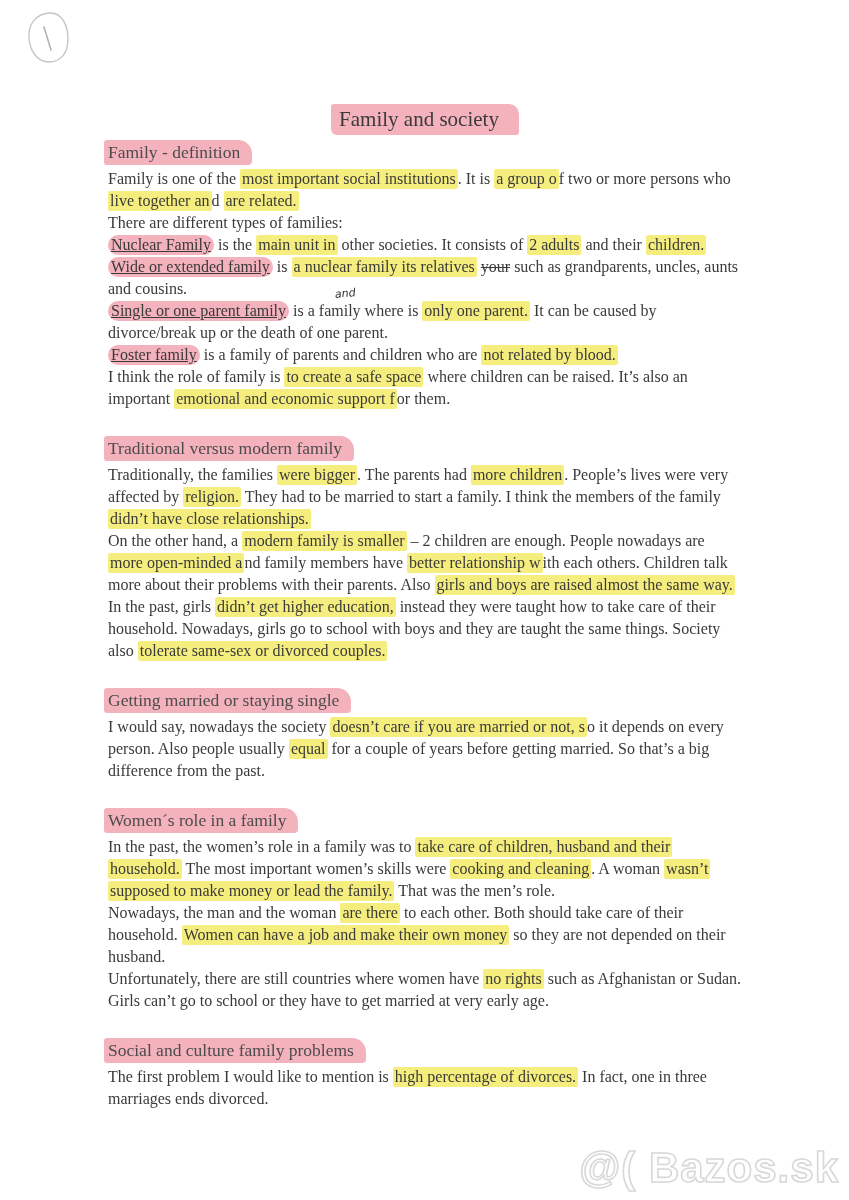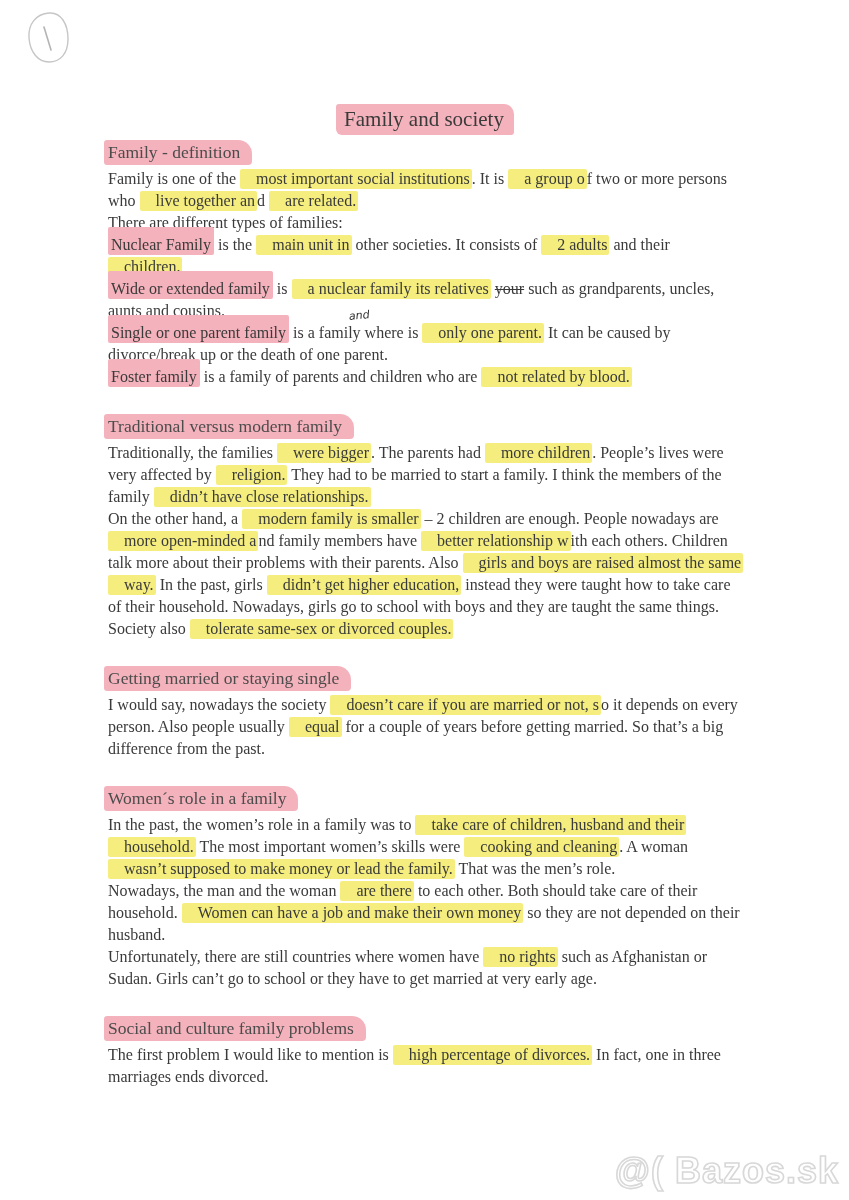--- a/index.html
+++ b/index.html
@@ -36,21 +36,21 @@
     width: 634px;
   }
   .doc-title {
     text-align: center;
     font-size: 21px;
     line-height: 26px;
     margin: 0 0 8px 0;
   }
   .title-hl {
     background: var(--highlight-pink, #f4b2bc);
-    padding: 3px 10px 4px 8px;
+    padding: 3px 20px 4px 8px;
     border-radius: 3px 10px 3px 6px;
   }
   .section-heading {
     font-size: 17.5px;
     font-weight: normal;
     color: var(--heading-text, #4c4c4c);
     line-height: 24px;
     margin: 26px 0 4px -4px;
   }
   .section-heading:first-of-type { margin-top: 0; }
@@ -59,30 +59,31 @@
     padding: 2px 12px 3px 4px;
     border-radius: 3px 14px 4px 3px;
   }
   .doc p {
     margin: 0;
     font-size: 16px;
     line-height: 22px;
   }
   .hl-y {
     background: var(--highlight-yellow, #f5ee7e);
-    padding: 1px 2px 2px 16px;
+    padding: 1px 2px 2px 2px;
     border-radius: 2px;
     box-decoration-break: clone;
     -webkit-box-decoration-break: clone;
   }
   .hl-p {
     background: var(--highlight-pink, #f4b2bc);
-    padding: 9px 3px 2px 3px;
-    border-radius: 2px;
+    padding: 1px 3px 2px 3px;
+    border-radius: 10px;
     box-decoration-break: clone;
+    text-decoration: underline;
     -webkit-box-decoration-break: clone;
   }
   .strike { text-decoration: line-through; text-align: center; }
   .note-anchor {
     position: relative;
     display: inline-block;
     width: 0;
     overflow: visible;
     vertical-align: baseline;
   }
@@ -97,21 +98,21 @@
     transform: rotate(-6deg);
     font-family: "DejaVu Sans", sans-serif;
   }
   
   .watermark {
     position: absolute;
     right: 10px;
     bottom: 8px;
     font-family: "Liberation Sans", "DejaVu Sans", sans-serif;
     font-weight: bold;
-    font-size: 36px;
+    font-size: 42px;
     letter-spacing: 1px;
     color: #ffffff;
     -webkit-text-stroke: 1.6px var(--watermark, #d8d8d8);
     text-shadow: 0 0 1px var(--watermark, #d8d8d8);
   }
 </style>
 </head>
 <body>
 
 <div class="scan-page">
@@ -126,20 +127,21 @@
       <span class="title-hl">Family and society</span>
     </div>
     <div id="doc-body">
         <h2 class="section-heading"><span class="heading-hl">Family - definition</span></h2>
         <p><span class="seg-plain">Family is one of the </span><span class="hl-y">most important social institutions</span><span class="seg-plain">. It is </span><span class="hl-y">a group o</span><span class="seg-plain">f two or more persons who </span><span class="hl-y">live together an</span><span class="seg-plain">d </span><span class="hl-y">are related.</span></p>
         <p><span class="seg-plain">There are different types of families:</span></p>
         <p><span class="hl-p">Nuclear Family</span><span class="seg-plain"> is the </span><span class="hl-y">main unit in</span><span class="seg-plain"> other societies. It consists of </span><span class="hl-y">2 adults</span><span class="seg-plain"> and their </span><span class="hl-y">children.</span></p>
         <p><span class="hl-p">Wide or extended family</span><span class="seg-plain"> is </span><span class="hl-y">a nuclear family its relatives</span><span class="note-anchor"><span class="note">and</span></span><span class="seg-plain"> </span><span class="strike">your</span><span class="seg-plain"> such as grandparents, uncles, aunts and cousins.</span></p>
         <p><span class="hl-p">Single or one parent family</span><span class="seg-plain"> is a family where is </span><span class="hl-y">only one parent.</span><span class="seg-plain"> It can be caused by divorce/break up or the death of one parent.</span></p>
         <p><span class="hl-p">Foster family</span><span class="seg-plain"> is a family of parents and children who are </span><span class="hl-y">not related by blood.</span></p>
+        <p><span class="seg-plain">I think the role of family is </span><span class="hl-y">to create a safe space</span><span class="seg-plain"> where children can be raised. It’s also an important </span><span class="hl-y">emotional and economic support f</span><span class="seg-plain">or them.</span></p>
         <h2 class="section-heading"><span class="heading-hl">Traditional versus modern family</span></h2>
         <p><span class="seg-plain">Traditionally, the families </span><span class="hl-y">were bigger</span><span class="seg-plain">. The parents had </span><span class="hl-y">more children</span><span class="seg-plain">. People’s lives were very affected by </span><span class="hl-y">religion.</span><span class="seg-plain"> They had to be married to start a family. I think the members of the family </span><span class="hl-y">didn’t have close relationships.</span></p>
         <p><span class="seg-plain">On the other hand, a </span><span class="hl-y">modern family is smaller</span><span class="seg-plain"> – 2 children are enough. People nowadays are </span><span class="hl-y">more open-minded a</span><span class="seg-plain">nd family members have </span><span class="hl-y">better relationship w</span><span class="seg-plain">ith each others. Children talk more about their problems with their parents. Also </span><span class="hl-y">girls and boys are raised almost the same way.</span><span class="seg-plain"> In the past, girls </span><span class="hl-y">didn’t get higher education,</span><span class="seg-plain"> instead they were taught how to take care of their household. Nowadays, girls go to school with boys and they are taught the same things. Society also </span><span class="hl-y">tolerate same-sex or divorced couples.</span></p>
         <h2 class="section-heading"><span class="heading-hl">Getting married or staying single</span></h2>
         <p><span class="seg-plain">I would say, nowadays the society </span><span class="hl-y">doesn’t care if you are married or not, s</span><span class="seg-plain">o it depends on every person. Also people usually </span><span class="hl-y">equal</span><span class="seg-plain"> for a couple of years before getting married. So that’s a big difference from the past.</span></p>
         <h2 class="section-heading"><span class="heading-hl">Women´s role in a family</span></h2>
         <p><span class="seg-plain">In the past, the women’s role in a family was to </span><span class="hl-y">take care of children, husband and their household.</span><span class="seg-plain"> The most important women’s skills were </span><span class="hl-y">cooking and cleaning</span><span class="seg-plain">. A woman </span><span class="hl-y">wasn’t supposed to make money or lead the family.</span><span class="seg-plain"> That was the men’s role.</span></p>
         <p><span class="seg-plain">Nowadays, the man and the woman </span><span class="hl-y">are there</span><span class="seg-plain"> to each other. Both should take care of their household. </span><span class="hl-y">Women can have a job and make their own money</span><span class="seg-plain"> so they are not depended on their husband.</span></p>
         <p><span class="seg-plain">Unfortunately, there are still countries where women have </span><span class="hl-y">no rights</span><span class="seg-plain"> such as Afghanistan or Sudan. Girls can’t go to school or they have to get married at very early age.</span></p>
         <h2 class="section-heading"><span class="heading-hl">Social and culture family problems</span></h2>

